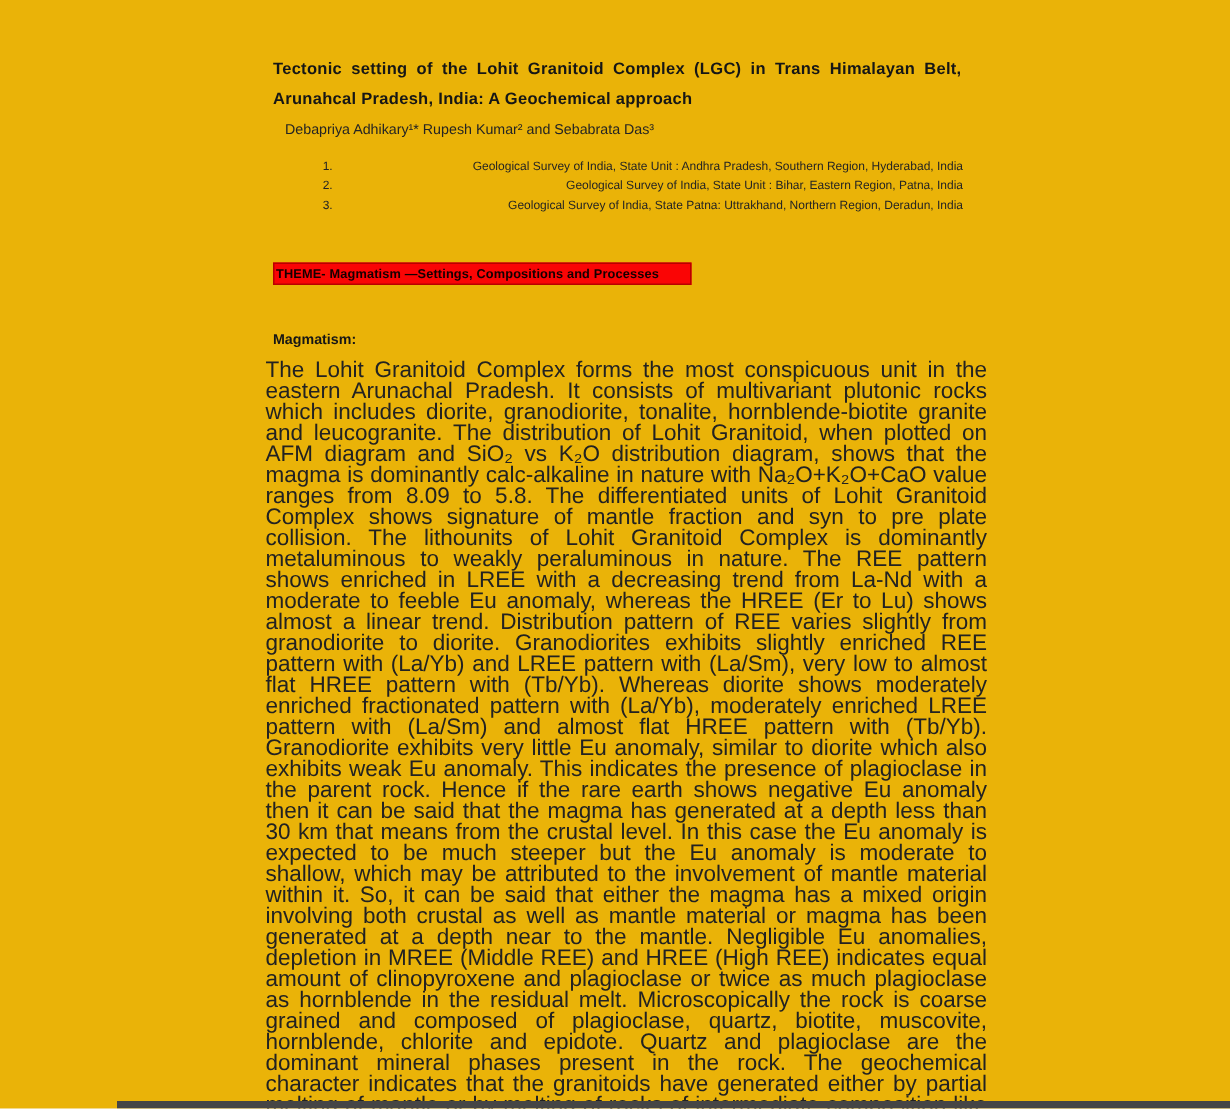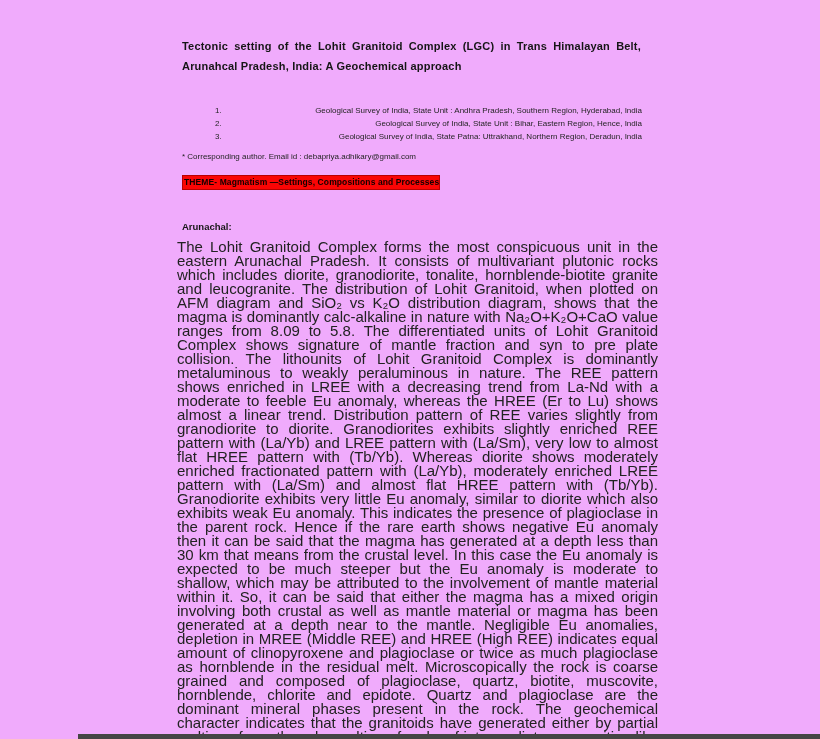--- a/index.html
+++ b/index.html
@@ -9,21 +9,21 @@
     height: 739px;
     background: #f7f7f5;
     overflow: hidden;
     font-family: "Liberation Sans", "DejaVu Sans", sans-serif;
     color: #1b1b1b;
   }
   .page {
     position: relative;
     width: 820px;
     height: 739px;
-    background: #f0abfc;
+    background: #eab308;
   }
   .title {
     position: absolute;
     left: 182px;
     top: 36px;
     width: 459px;
     font-size: 11px;
     font-weight: bold;
     line-height: 20px;
     text-align: justify;
@@ -67,21 +67,21 @@
   .theme {
     position: absolute;
     left: 182px;
     top: 175px;
     display: inline-block;
     background: #fa0505;
     border: 1px solid #b80000;
     color: #140000;
     font-size: 8.5px;
     font-weight: bold;
-    padding: 1px 0 2px 1px;
+    padding: 1px 21px 2px 1px;
     letter-spacing: 0.1px;
   }
   .abstract-heading {
     position: absolute;
     left: 182px;
     top: 221px;
     font-size: 9.5px;
     font-weight: bold;
     color: #161616;
   }
@@ -104,32 +104,32 @@
     background: #454545;
   }
 </style>
 </head>
 <body>
 
 <div class="page">
 
   <div class="title">Tectonic setting of the Lohit Granitoid Complex (LGC) in Trans Himalayan Belt, Arunahcal Pradesh, India: A Geochemical approach</div>
 
+  <div class="authors">Debapriya Adhikary¹* Rupesh Kumar² and Sebabrata Das³</div>
 
   <div class="affiliations">
     <ol>
       <li>Geological Survey of India, State Unit : Andhra Pradesh, Southern Region, Hyderabad, India</li>
-      <li>Geological Survey of India, State Unit : Bihar, Eastern Region, Hence, India</li>
+      <li>Geological Survey of India, State Unit : Bihar, Eastern Region, Patna, India</li>
       <li>Geological Survey of India, State Patna: Uttrakhand, Northern Region, Deradun, India</li>
     </ol>
   </div>
 
-  <div class="corresponding">* Corresponding author. Email id : debapriya.adhikary@gmail.com</div>
 
   <div class="theme">THEME- Magmatism —Settings, Compositions and Processes</div>
 
-  <div class="abstract-heading">Arunachal:</div>
+  <div class="abstract-heading">Magmatism:</div>
 
   <div class="abstract-body">The Lohit Granitoid Complex forms the most conspicuous unit in the eastern Arunachal Pradesh. It consists of multivariant plutonic rocks which includes diorite, granodiorite, tonalite, hornblende-biotite granite and leucogranite. The distribution of Lohit Granitoid, when plotted on AFM diagram and SiO₂ vs K₂O distribution diagram, shows that the magma is dominantly calc-alkaline in nature with Na₂O+K₂O+CaO value ranges from 8.09 to 5.8. The differentiated units of Lohit Granitoid Complex shows signature of mantle fraction and syn to pre plate collision. The lithounits of Lohit Granitoid Complex is dominantly metaluminous to weakly peraluminous in nature. The REE pattern shows enriched in LREE with a decreasing trend from La-Nd with a moderate to feeble Eu anomaly, whereas the HREE (Er to Lu) shows almost a linear trend. Distribution pattern of REE varies slightly from granodiorite to diorite. Granodiorites exhibits slightly enriched REE pattern with (La/Yb) and LREE pattern with (La/Sm), very low to almost flat HREE pattern with (Tb/Yb). Whereas diorite shows moderately enriched fractionated pattern with (La/Yb), moderately enriched LREE pattern with (La/Sm) and almost flat HREE pattern with (Tb/Yb). Granodiorite exhibits very little Eu anomaly, similar to diorite which also exhibits weak Eu anomaly. This indicates the presence of plagioclase in the parent rock. Hence if the rare earth shows negative Eu anomaly then it can be said that the magma has generated at a depth less than 30 km that means from the crustal level. In this case the Eu anomaly is expected to be much steeper but the Eu anomaly is moderate to shallow, which may be attributed to the involvement of mantle material within it. So, it can be said that either the magma has a mixed origin involving both crustal as well as mantle material or magma has been generated at a depth near to the mantle. Negligible Eu anomalies, depletion in MREE (Middle REE) and HREE (High REE) indicates equal amount of clinopyroxene and plagioclase or twice as much plagioclase as hornblende in the residual melt. Microscopically the rock is coarse grained and composed of plagioclase, quartz, biotite, muscovite, hornblende, chlorite and epidote. Quartz and plagioclase are the dominant mineral phases present in the rock. The geochemical character indicates that the granitoids have generated either by partial melting of mantle or by melting of rocks of intermediate composition like basaltic rocks. According to trace element discrimination diagrams, the granitoids shows significant depletion in Rb, Ba, U, &amp; Hf and high content of Th and Sr with respect to UCC. The samples of Lohit Granitoids are enriched in Th and Ce relative to Rb, Ta and Hf. Further Hf has very low value relative to normalizing composition. The pattern is indicative of similarity with Volcanic Arc Granite (VAG). Low value of Co, Ni and Cr role out the possibility of a peridotite parental source since higher value of Ni, Co and Cr are good indicators of parental magma from a peridotite mantle source. On combining and correlating all the geochemical parameters, the magma has mixed origin involving both crustal component as well as mantle material forming in a subduction zone environment.</div>
 
   <div class="viewer-bottom-edge"></div>
 
 </div>
 
 </body></html>

